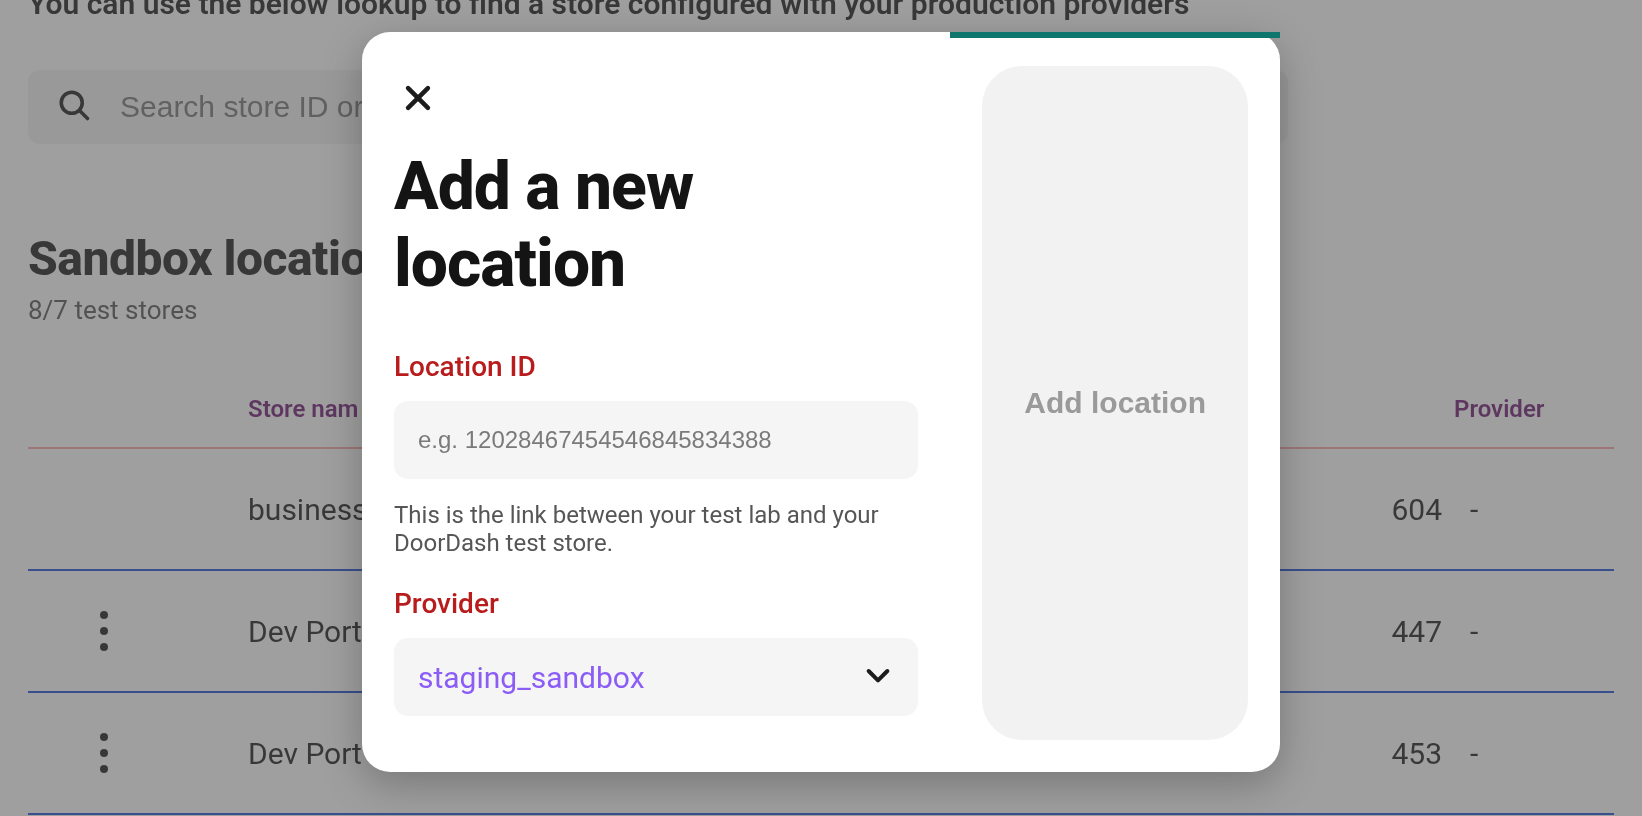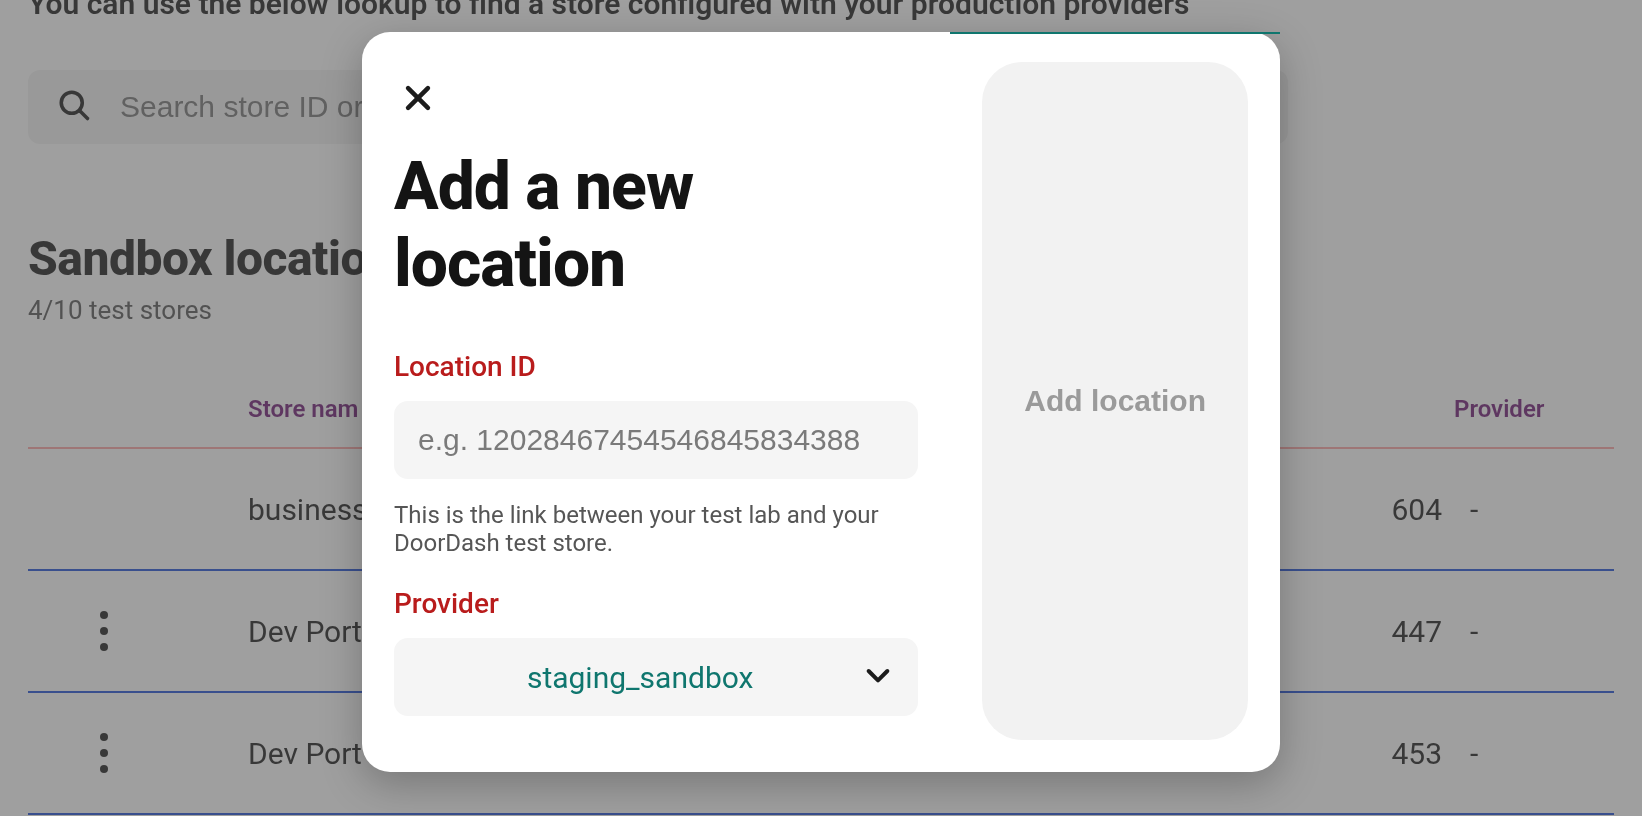--- a/index.html
+++ b/index.html
@@ -123,21 +123,21 @@
     color: #b91c1c;
     margin-bottom: 18px;
   }
   .text-input {
     width: 100%;
     height: 78px;
     background: #f5f5f5;
     border: none;
     border-radius: 14px;
     padding: 0 24px;
-    font-size: 30px;
+    font-size: 24px;
     color: #1c1c1c;
     outline: none;
   }
   .text-input::placeholder { color: #7a7a7a; }
   .help-text {
     margin-top: 22px;
     font-size: 24px;
     color: #565656;
   }
   .field-block { margin-bottom: 30px; }
@@ -147,29 +147,28 @@
     height: 78px;
     background: #f5f5f5;
     border-radius: 14px;
     display: flex;
     align-items: center;
     padding: 0 24px;
     cursor: pointer;
   }
   .select-value {
     font-size: 30px;
-    color: #0f766e;
+    color: #8b5cf6;
     flex: 1;
-    text-align: center;
   }
   .select-wrap svg {
     width: 32px; height: 32px; stroke: #1c1c1c; stroke-width: 3;
   }
   .modal-footer {
-    border-top: 2px solid #0f766e;
+    border-top: 6px solid #0f766e;
     padding: 28px 32px 32px 32px;
     display: flex;
     justify-content: flex-end;
   }
   .add-btn {
     background: #f2f2f2;
     color: #9a9a9a;
     font-size: 30px;
     font-weight: 700;
     border: none;
@@ -188,21 +187,21 @@
     <span>
       <svg viewBox="0 0 24 24" fill="none">
           <circle cx="10.5" cy="10.5" r="7" stroke-width="2.4"></circle>
           <line x1="16" y1="16" x2="21" y2="21" stroke-width="2.4" stroke-linecap="round"></line>
         </svg>
     </span>
     <input type="text" placeholder="Search store ID or" style="">
   </div>
 
   <div class="bg-heading">Sandbox location</div>
-  <div class="bg-subheading">4/10 test stores</div>
+  <div class="bg-subheading">8/7 test stores</div>
 
   <div class="bg-table">
     <div class="bg-thead">
       <div class="bg-th-actions"></div>
       <div class="bg-th-name">Store nam</div>
       <div class="bg-th-mid"></div>
       <div class="bg-th-provider">Provider</div>
     </div>
 
     <div class="bg-row">

